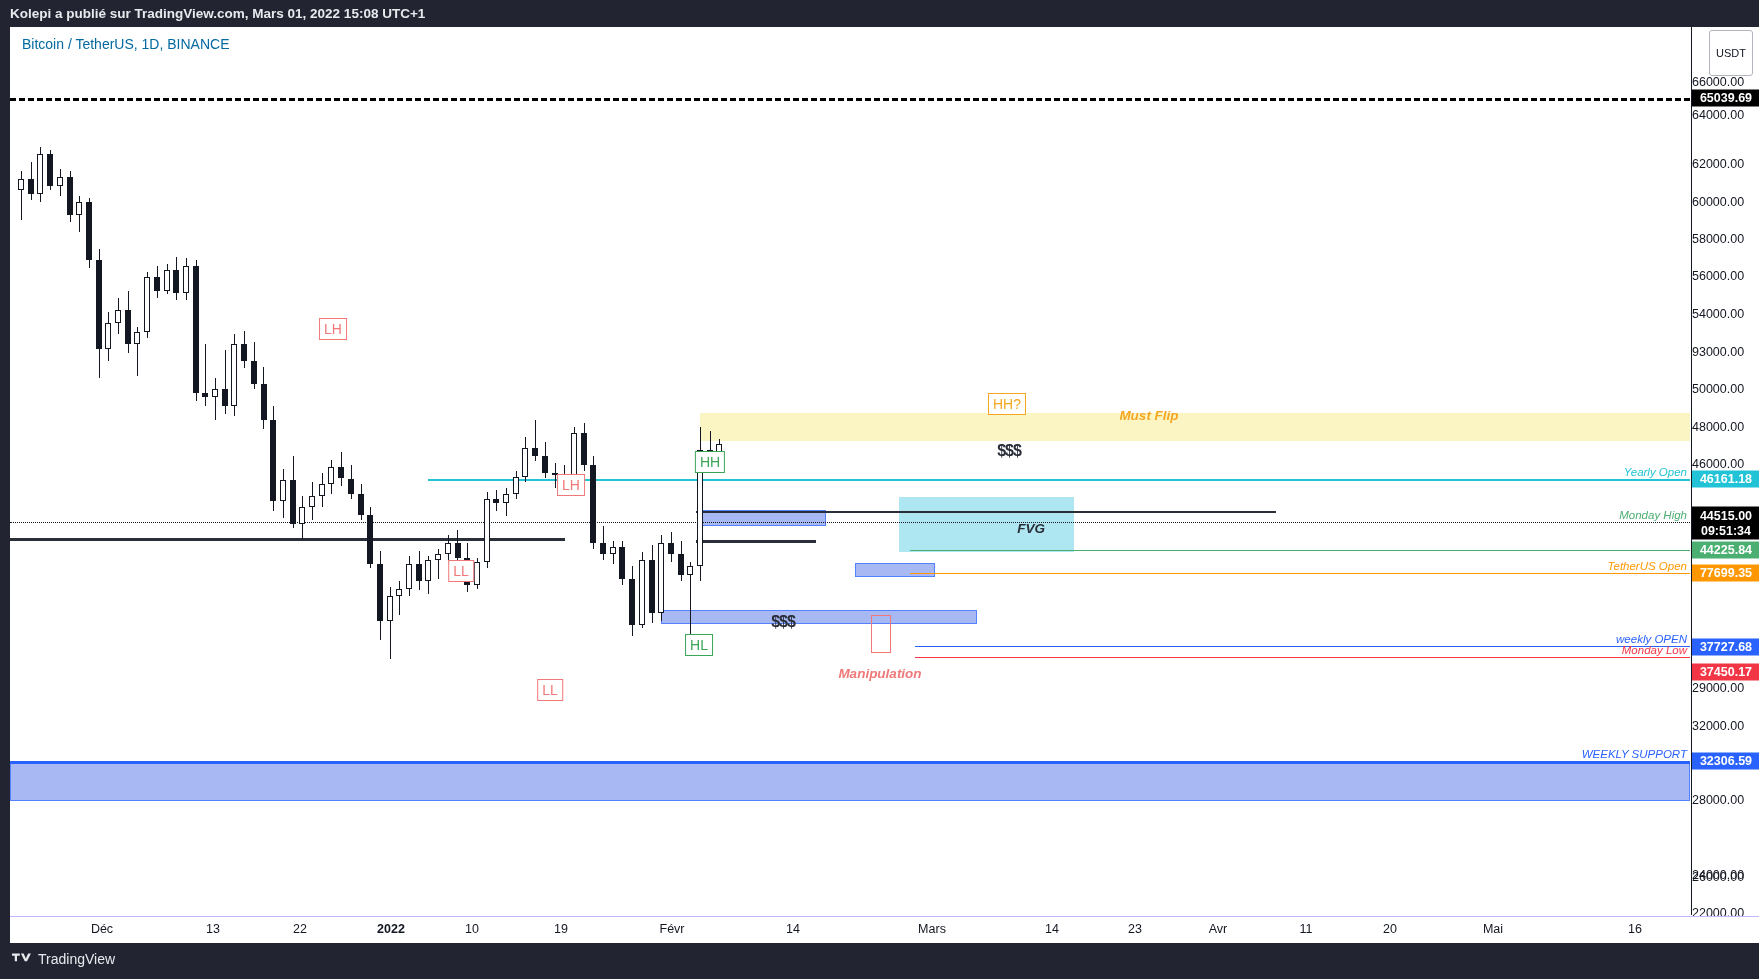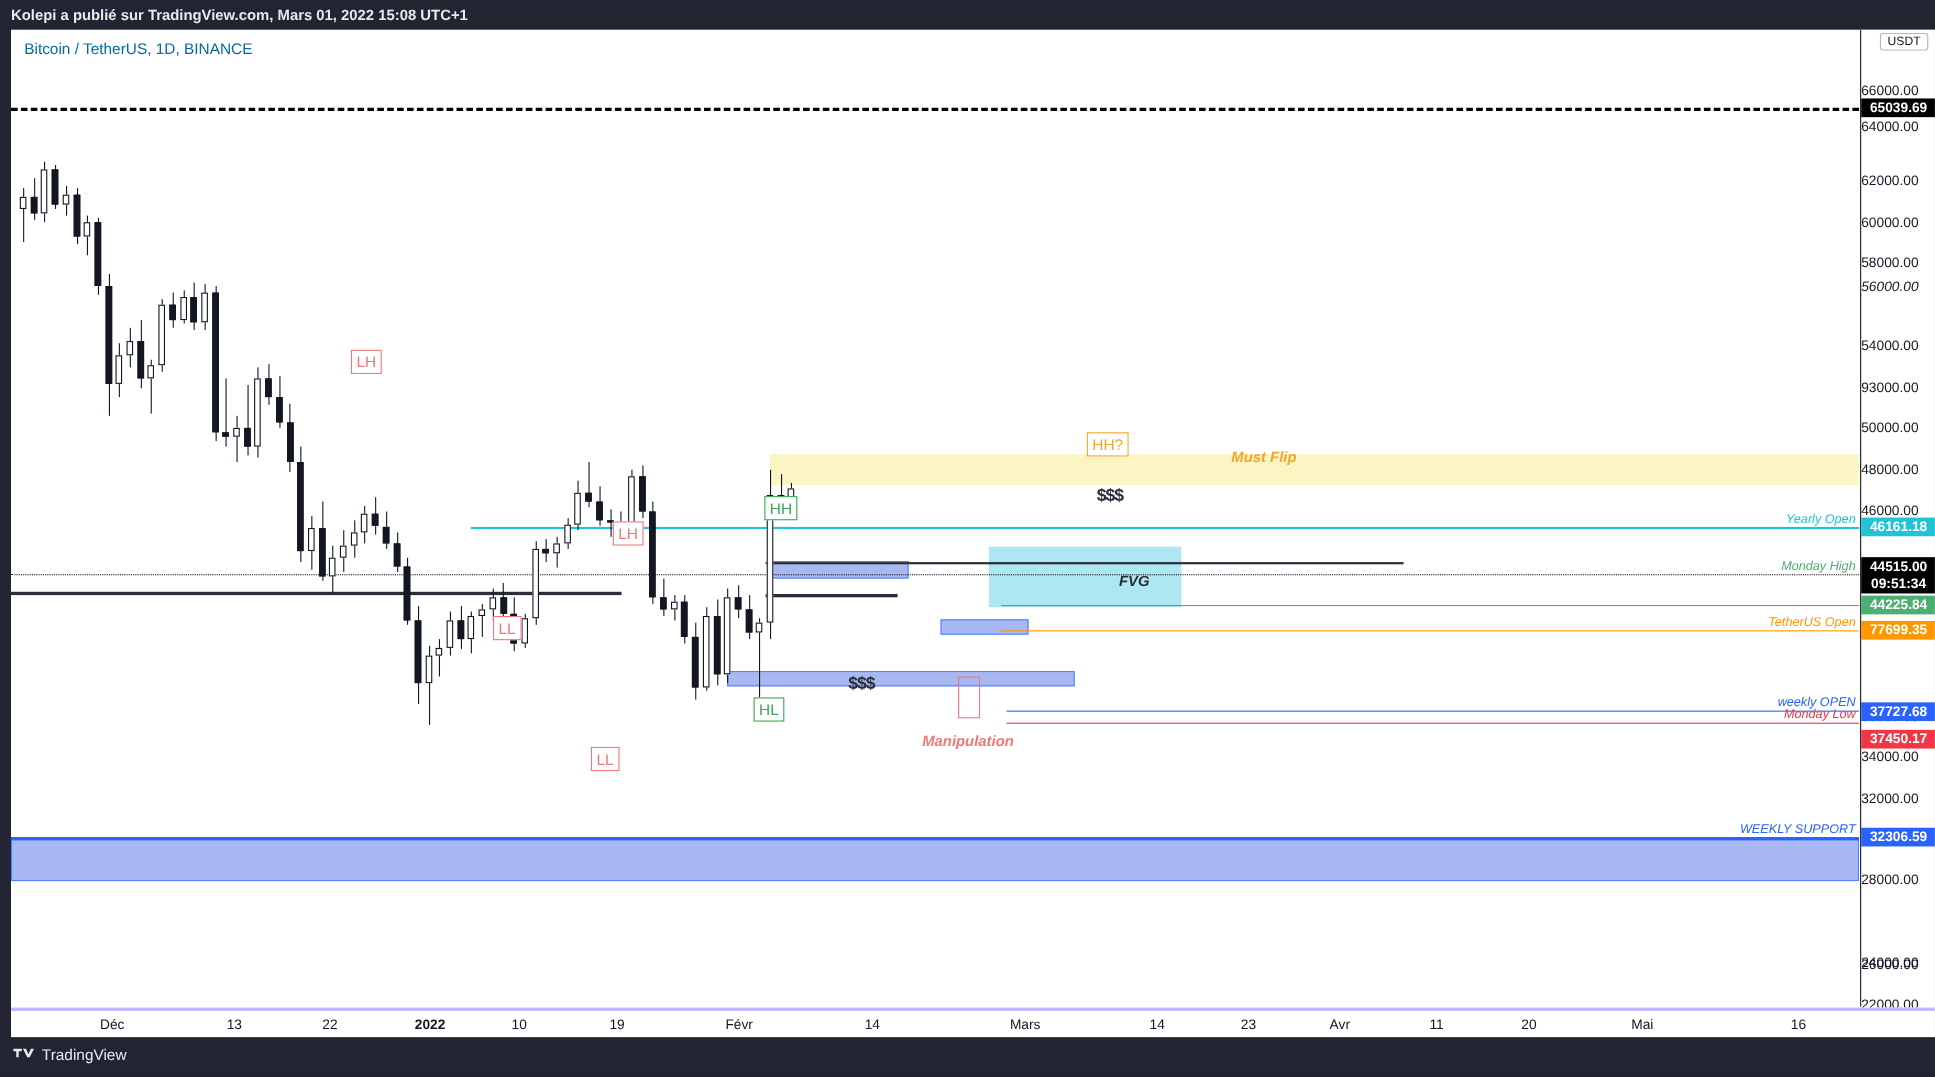--- a/index.html
+++ b/index.html
@@ -46,27 +46,27 @@
   .px-badge {
     position:absolute; left:0; width:68px; height:17px;
     font-size:12.5px; font-weight:bold; text-align:center;
     line-height:17px; transform:translateY(-50%); white-space:nowrap;
   }
   .px-badge.tall { height:33px; line-height:15px; padding-top:2px; }
   .px-badge.tall span { display:block; }
   .usdt-chip {
     position:absolute; left:17px; top:3px;
     border:1px solid #b2b5be; border-radius:3px;
-    font-size:11px; color:#131722; padding:1px 6px;
+    font-size:11px; color:#131722; padding:16px 6px;
   }
 
   
   .time-axis {
     position:absolute; left:0; top:889px; width:1749px; height:43px;
-    background:#ffffff; border-top:3px solid #c4b5fd;
+    background:#ffffff; border-top:1px solid #c4b5fd;
   }
   .tx-tick {
     position:absolute; top:5px; font-size:12.5px; color:#131722;
     transform:translateX(-50%); white-space:nowrap;
   }
   .tx-tick.bold { font-weight:bold; }
 
   
   .brand-bar {
     position:absolute; left:0; top:943px; width:1759px; height:36px;
@@ -308,29 +308,29 @@
     </div>
 
     <div class="price-axis">
       <div class="usdt-chip">USDT</div>
       <div id="px-layer">
           <div class="px-tick" style="top: 55px;">66000.00</div>
           <div class="px-tick" style="top: 88px;">64000.00</div>
           <div class="px-tick" style="top: 137px;">62000.00</div>
           <div class="px-tick" style="top: 175px;">60000.00</div>
           <div class="px-tick" style="top: 212px;">58000.00</div>
-          <div class="px-tick" style="top: 234px; font-style: italic;">56000.00</div>
+          <div class="px-tick" style="top: 249px;">56000.00</div>
           <div class="px-tick" style="top: 287px;">54000.00</div>
           <div class="px-tick" style="top: 325px;">93000.00</div>
           <div class="px-tick" style="top: 362px;">50000.00</div>
           <div class="px-tick" style="top: 400px;">48000.00</div>
           <div class="px-tick" style="top: 437px;">46000.00</div>
           <div class="px-tick" style="top: 549px;">40000.00</div>
           <div class="px-tick" style="top: 624px;">36000.00</div>
-          <div class="px-tick" style="top: 661px;">34000.00</div>
+          <div class="px-tick" style="top: 661px;">29000.00</div>
           <div class="px-tick" style="top: 699px;">32000.00</div>
           <div class="px-tick" style="top: 736px;">30000.00</div>
           <div class="px-tick" style="top: 773px;">28000.00</div>
           <div class="px-tick" style="top: 850px;">26000.00</div>
           <div class="px-tick" style="top: 848px;">24000.00</div>
           <div class="px-tick" style="top: 886px;">22000.00</div>
           <div class="px-badge" style="top: 71px; background: rgb(0, 0, 0); color: rgb(255, 255, 255);">65039.69</div>
           <div class="px-badge" style="top: 452px; background: rgb(34, 195, 214); color: rgb(255, 255, 255);">46161.18</div>
           <div class="px-badge tall" style="top: 496px; background: rgb(0, 0, 0); color: rgb(255, 255, 255);">
             <span>44515.00</span>

